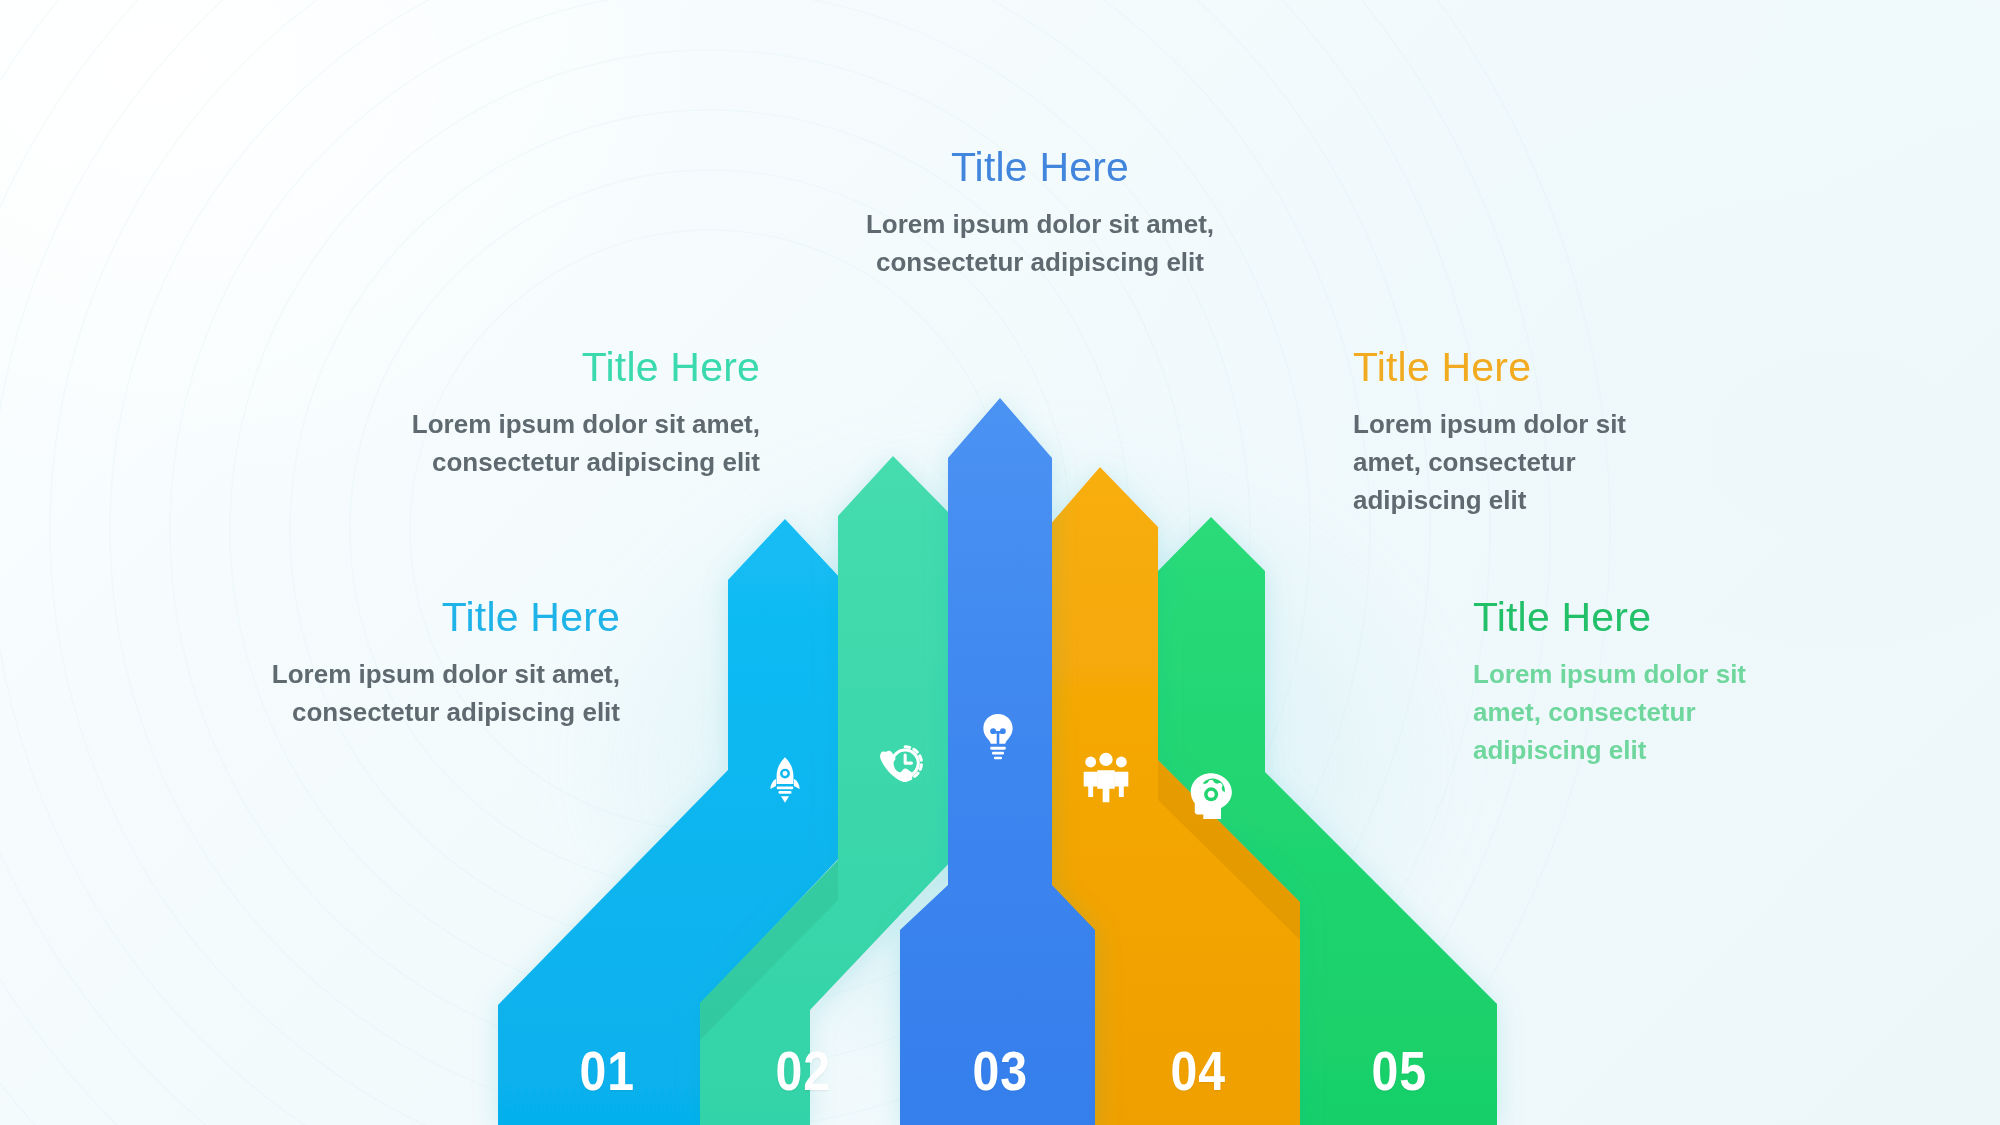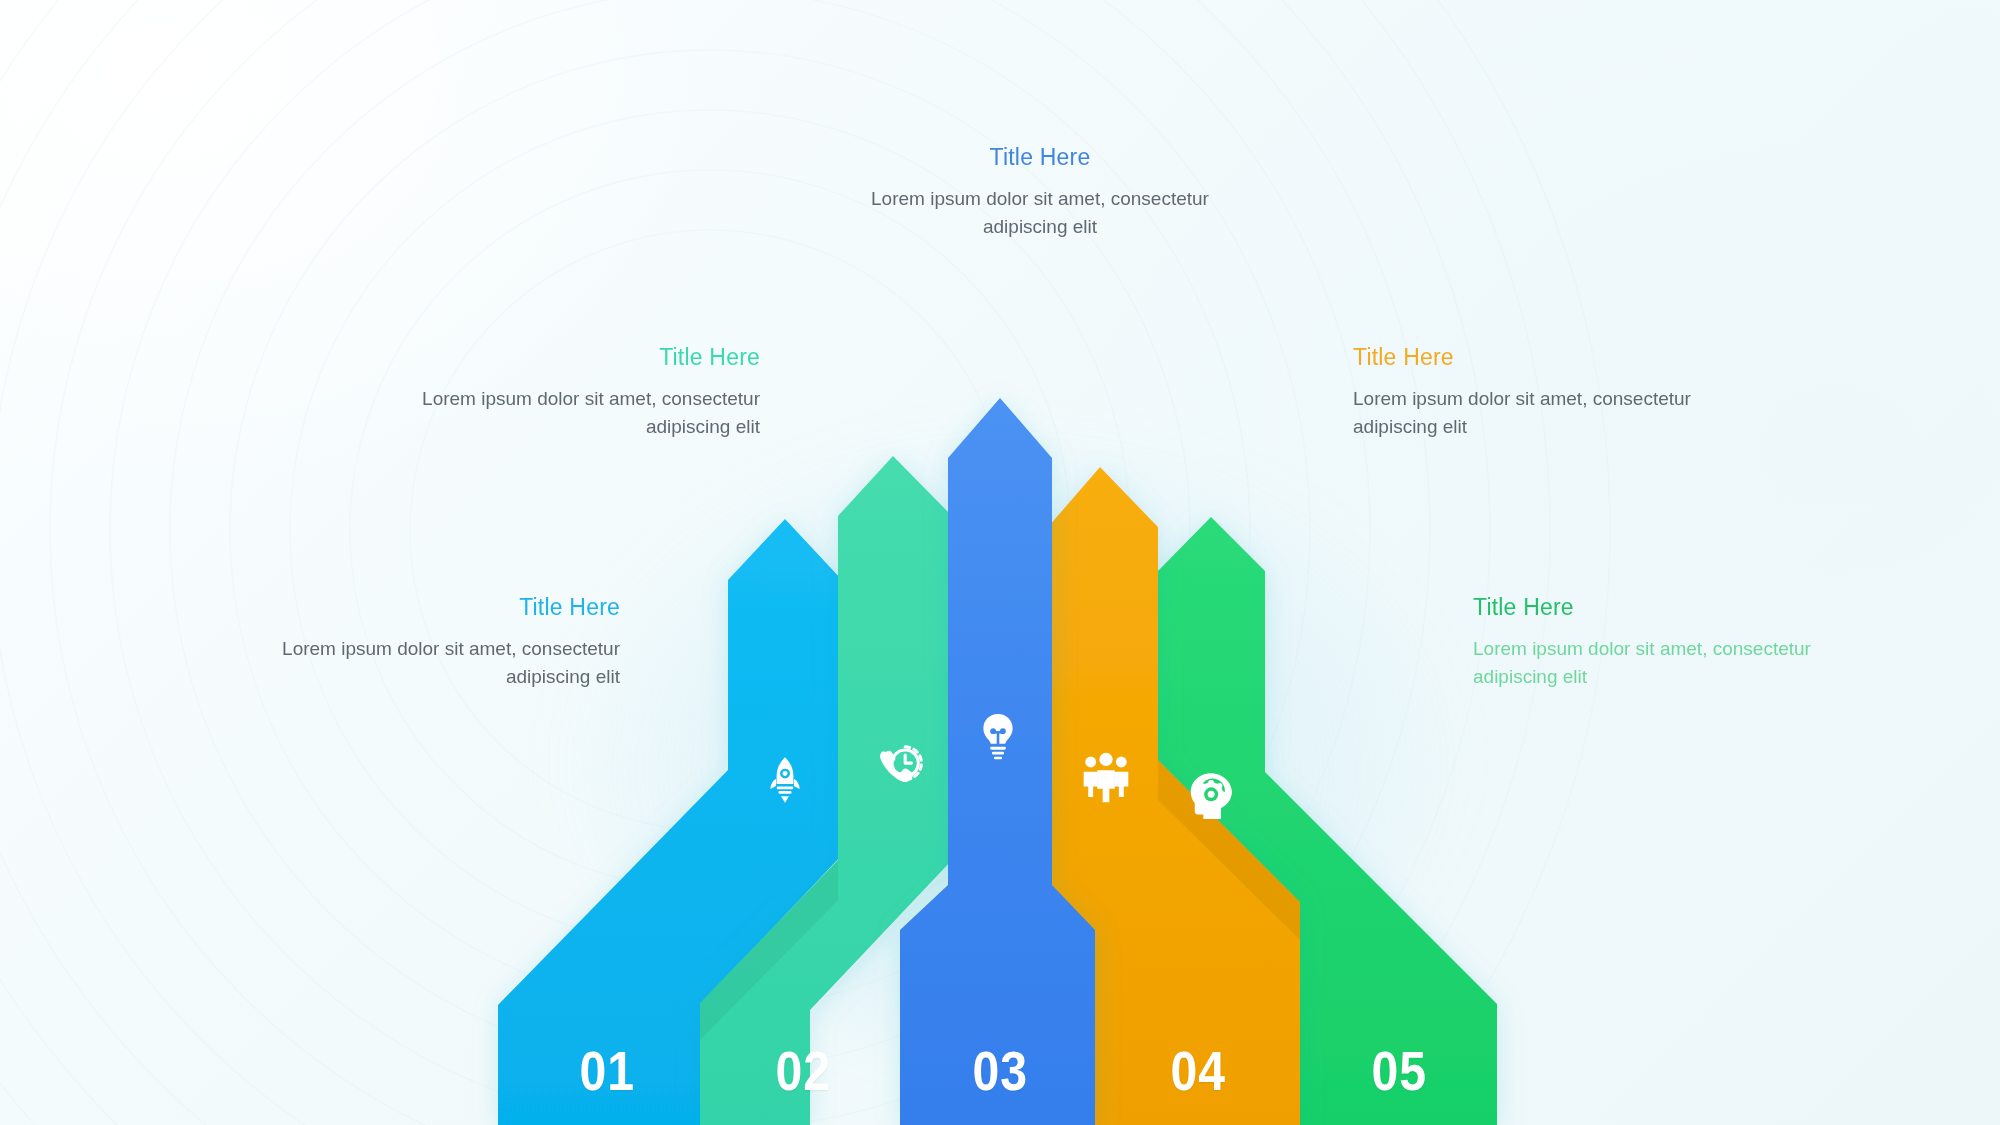--- a/index.html
+++ b/index.html
@@ -85,32 +85,32 @@
     text-shadow:0 1px 2px rgba(0,0,0,.07);
     white-space:nowrap;
   }
 
   
   .txt {
     position:absolute;
     width:320px;
   }
   .txt .t-title {
-    font-size:23px;
+    font-size:41px;
     font-weight:400;
     line-height:1.12;
     margin-bottom:14px;
     letter-spacing:.2px;
     white-space:nowrap;
   }
   .txt .t-body {
-    font-size:19px;
+    font-size:26px;
     line-height:1.47;
     color:#5f6a70;
-    font-weight:400;
+    font-weight:700;
   }
   .txt.right-al { text-align:right; }
   .txt.left-al  { text-align:left;  }
   .txt.center-al{ text-align:center; }
 
   
   #blk-03 { left:840px; top:145px;  width:400px; }
   #blk-02 { left:410px; top:345px;  width:350px; }
   #blk-01 { left:270px; top:595px;  width:350px; }
   #blk-04 { left:1353px;top:345px;  width:340px; }

